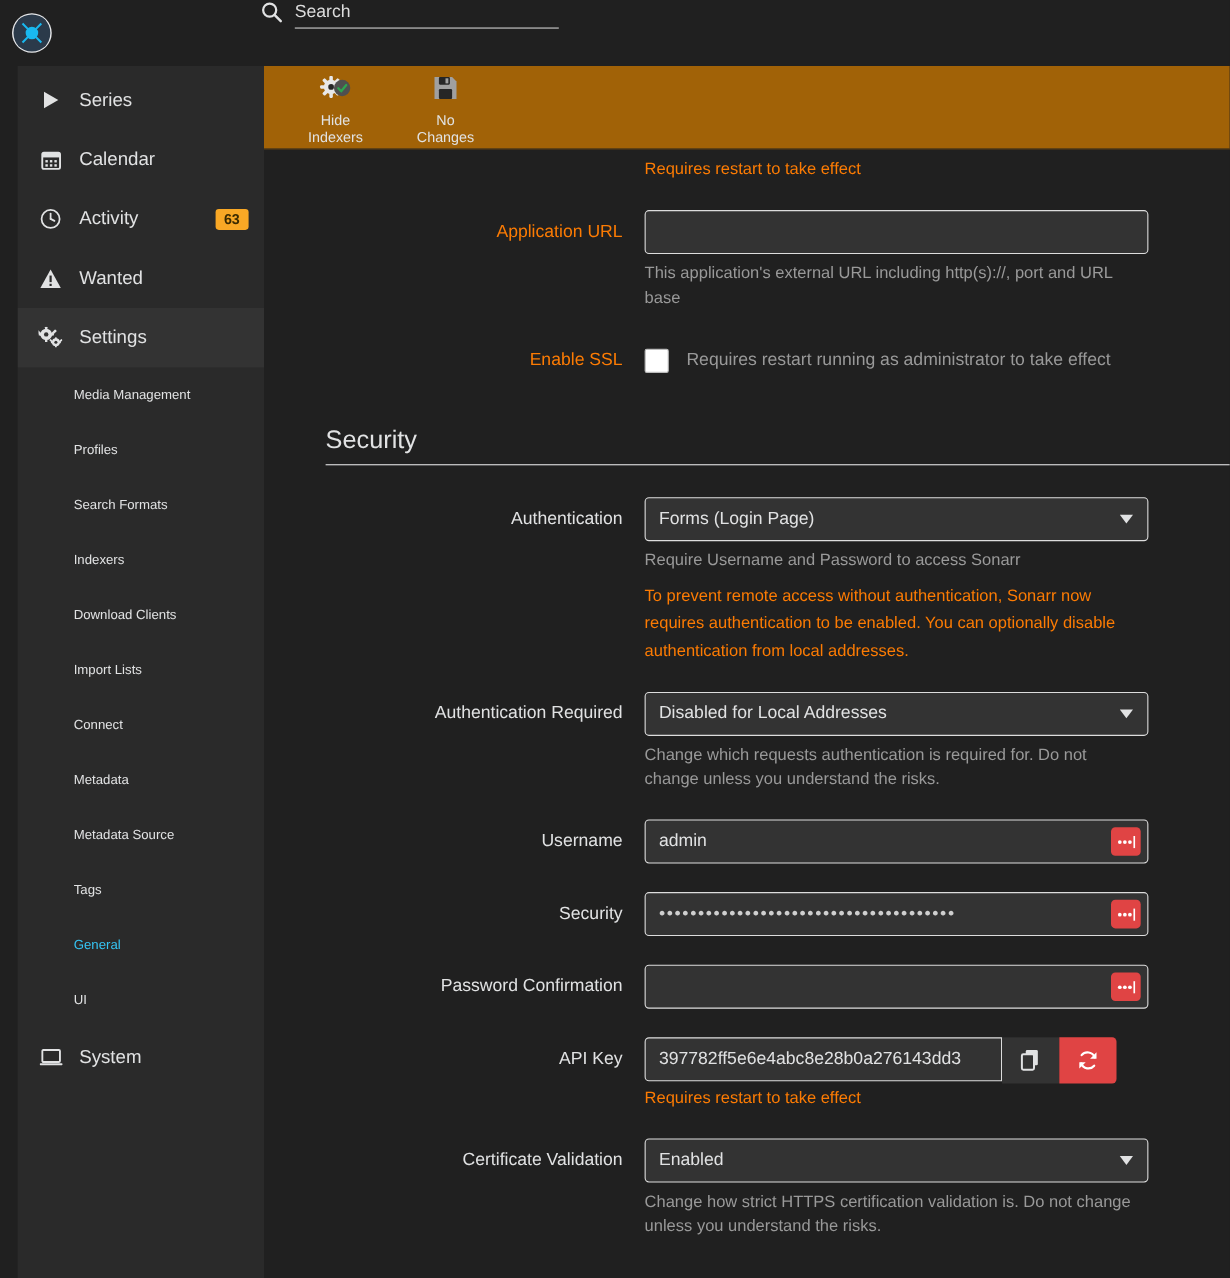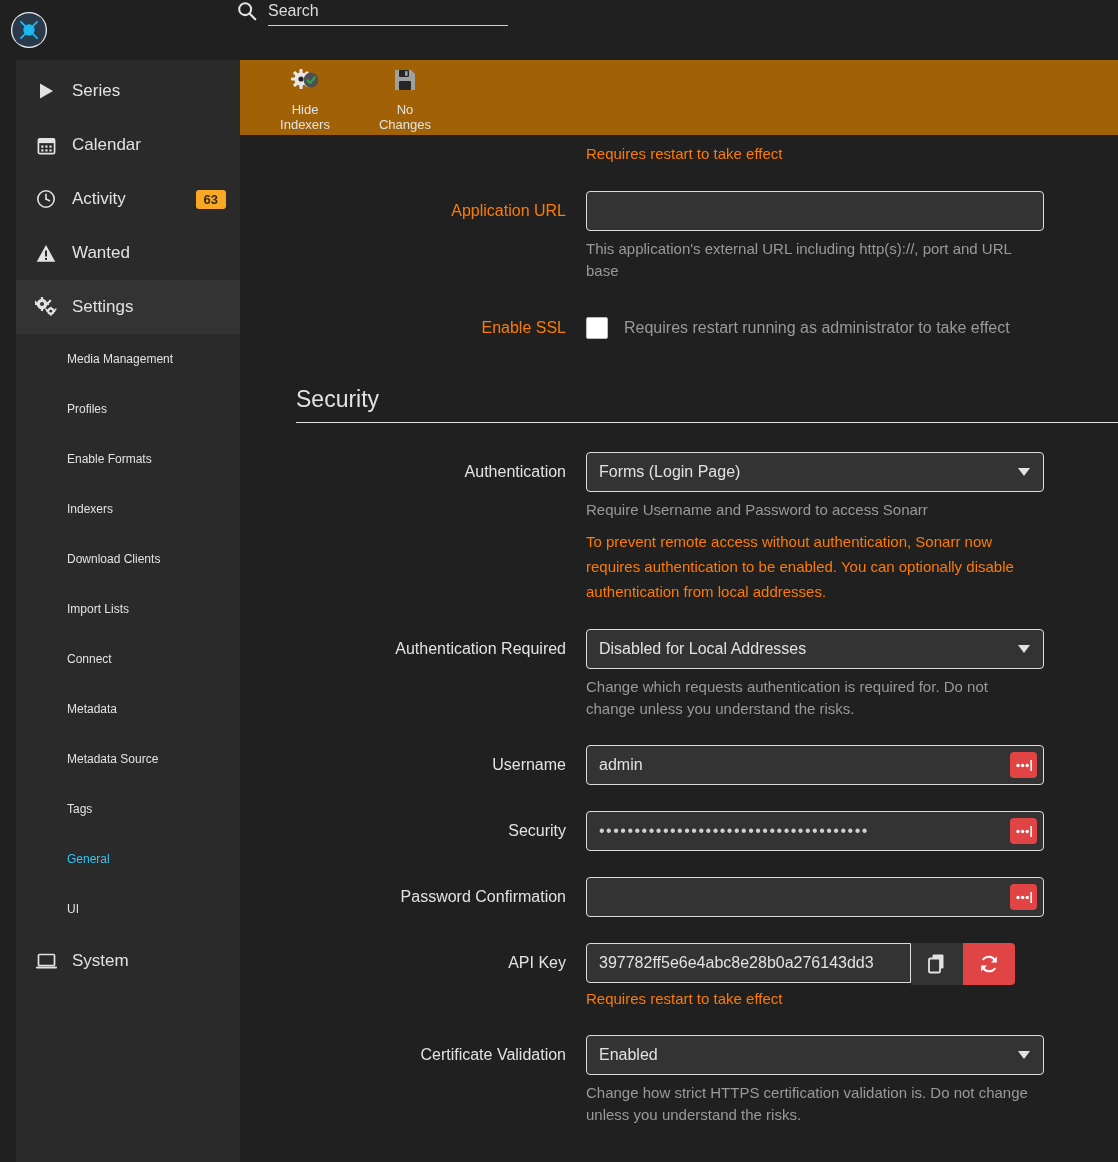--- a/index.html
+++ b/index.html
@@ -314,21 +314,21 @@
     <span>Settings</span>
   </div>
 
   <div class="sub-item">
     <span>Media Management</span>
   </div>
   <div class="sub-item">
     <span>Profiles</span>
   </div>
   <div class="sub-item">
-    <span>Enable Formats</span>
+    <span>Search Formats</span>
   </div>
   <div class="sub-item">
     <span>Indexers</span>
   </div>
   <div class="sub-item">
     <span>Download Clients</span>
   </div>
   <div class="sub-item">
     <span>Import Lists</span>
   </div>

